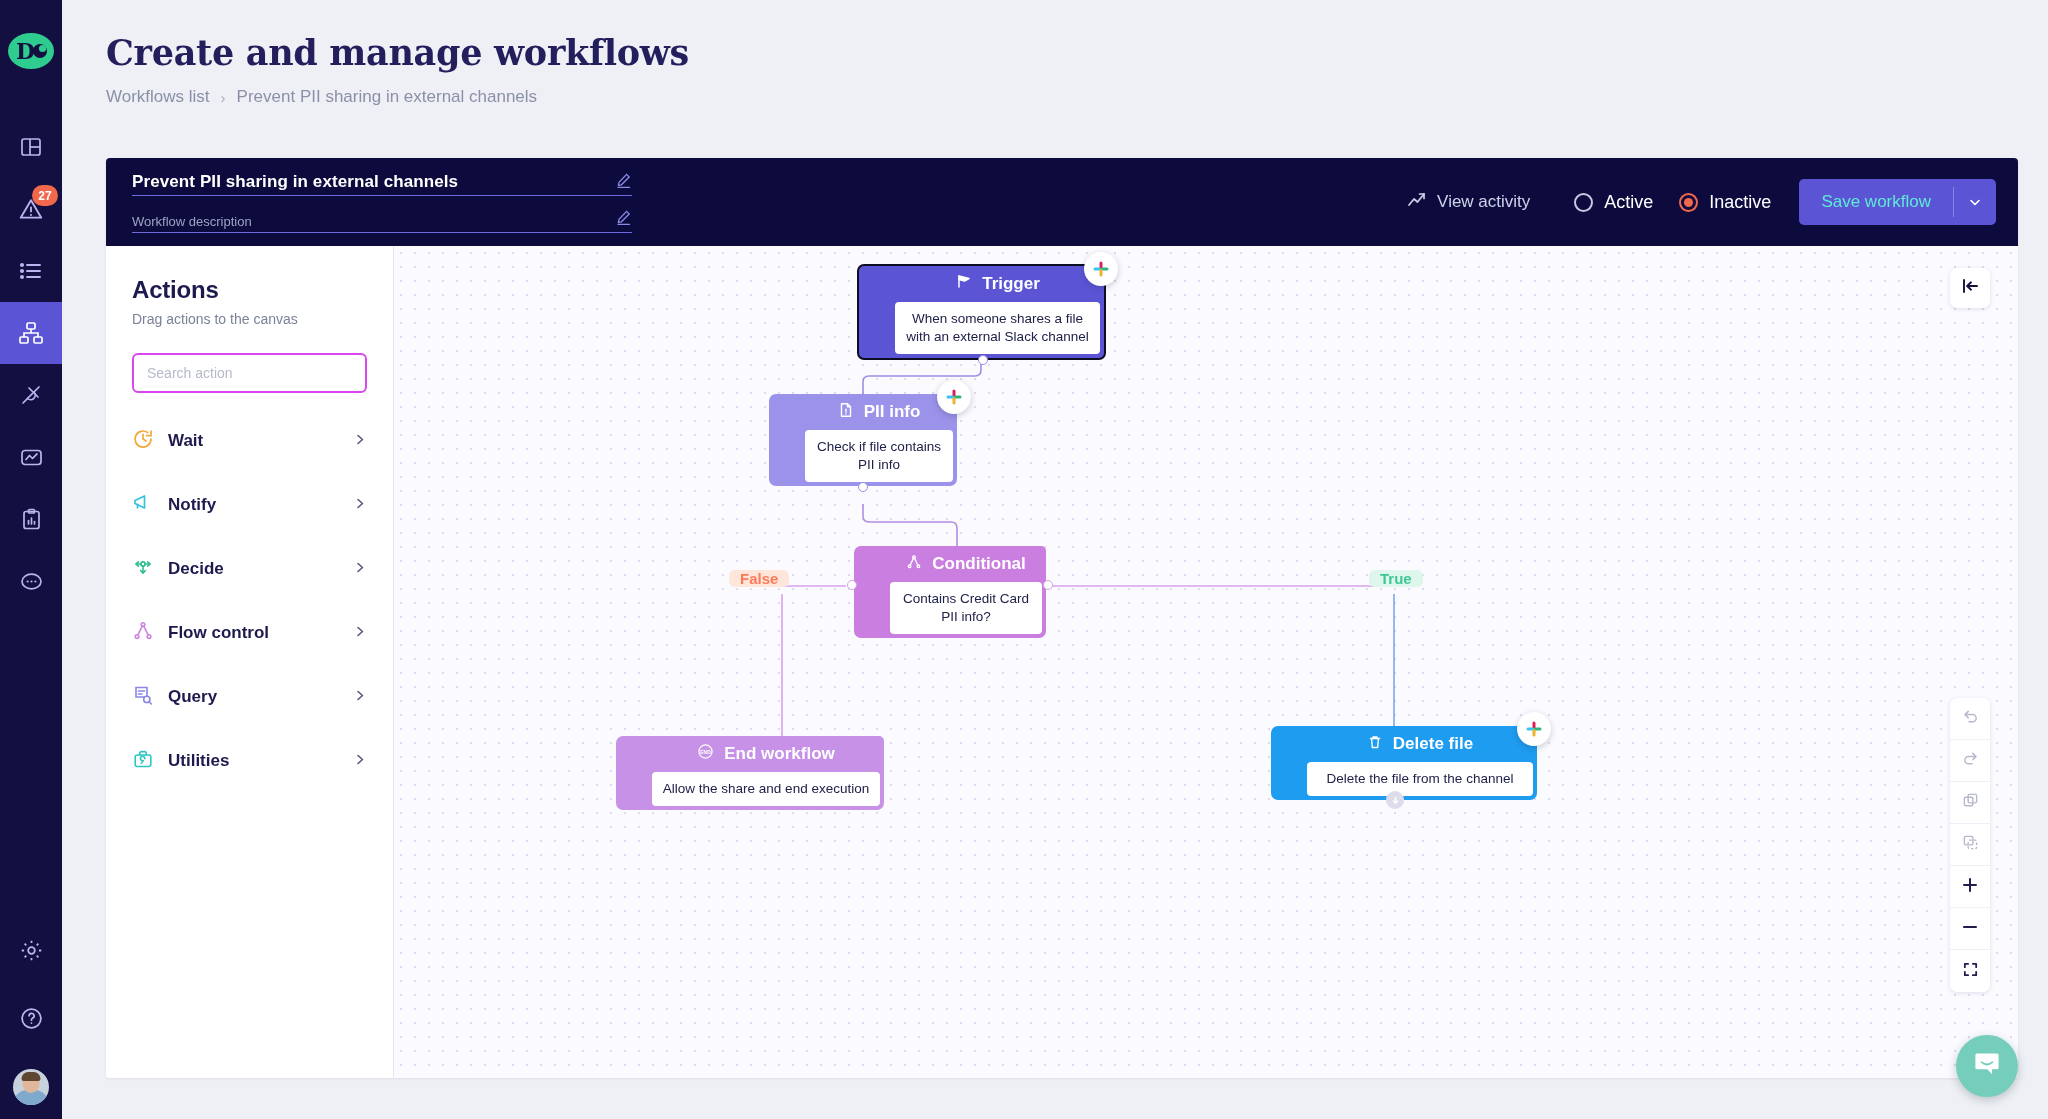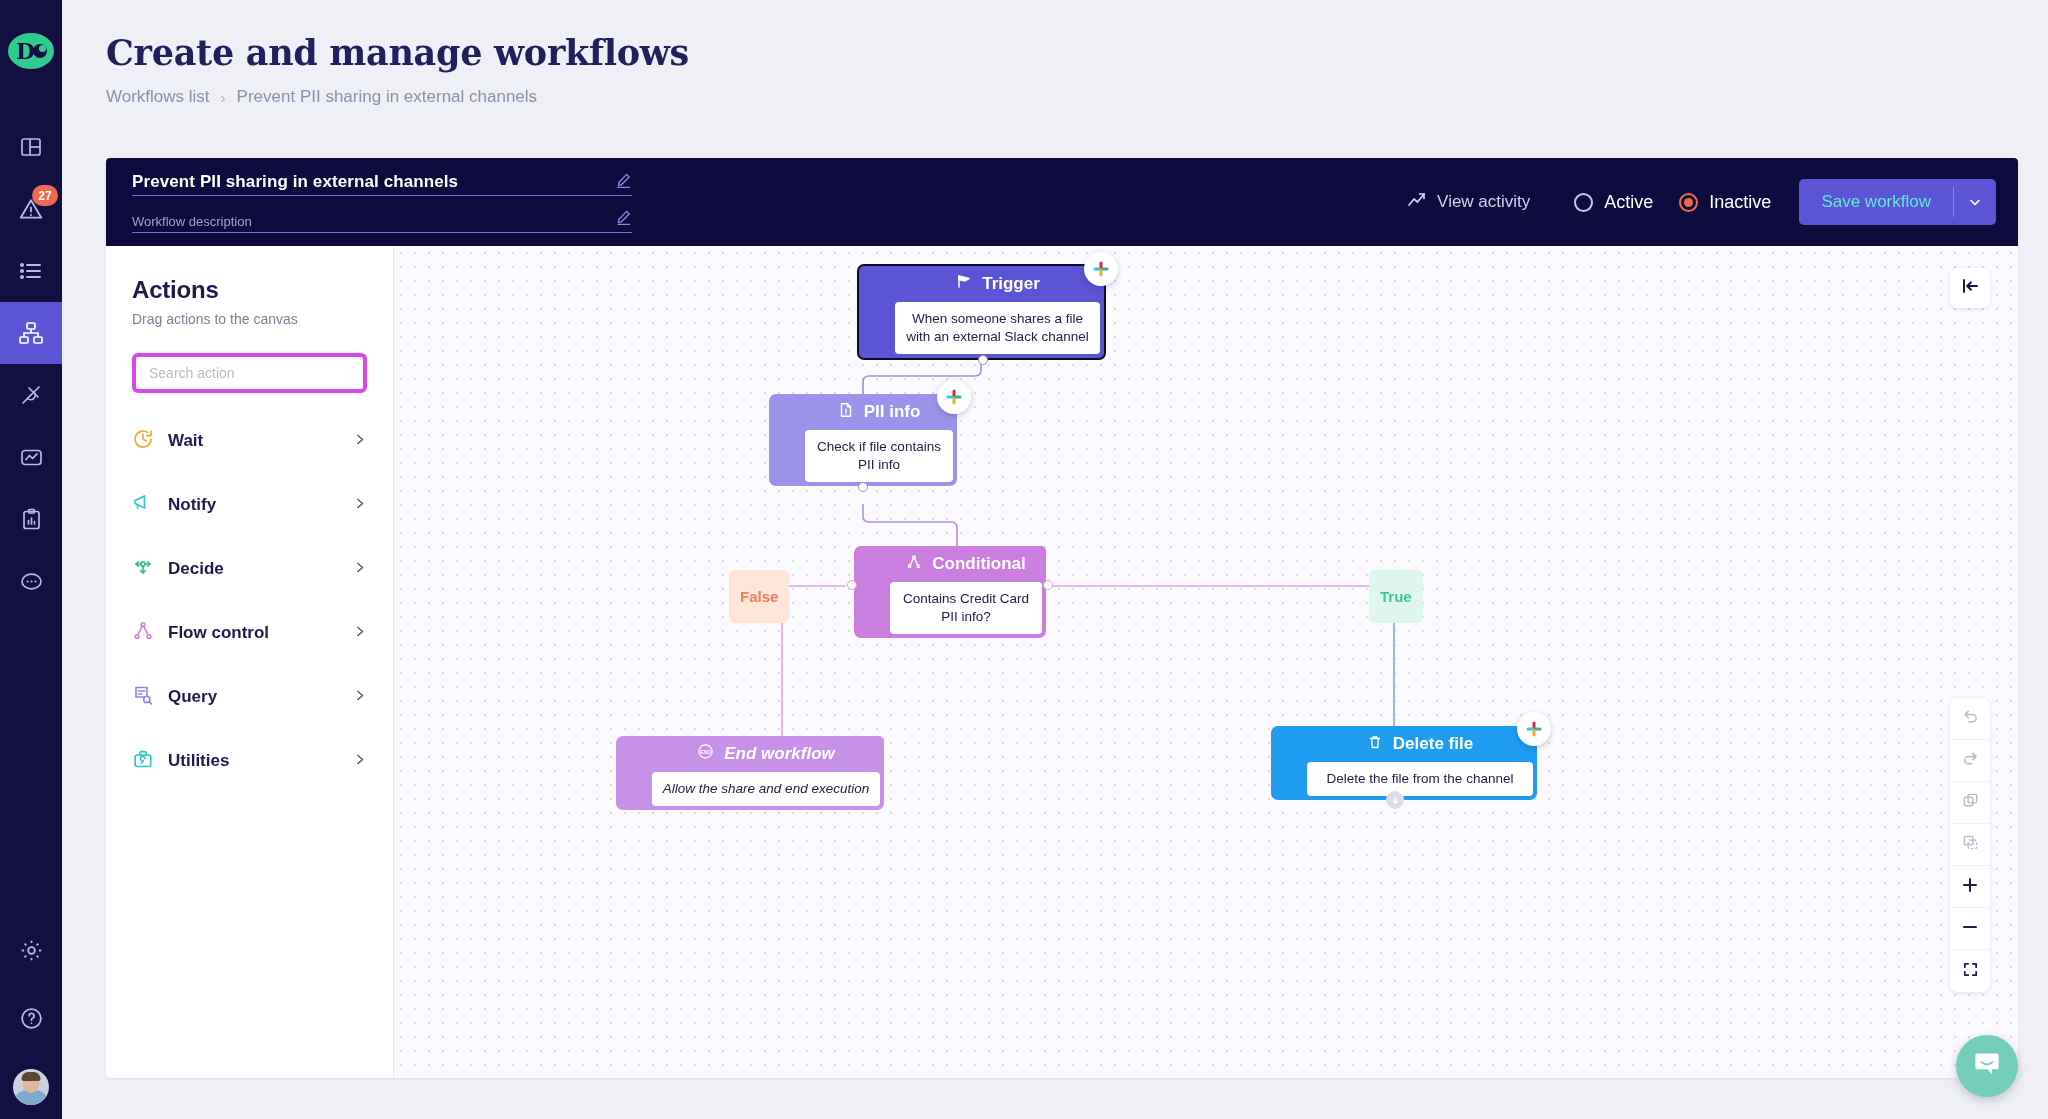--- a/index.html
+++ b/index.html
@@ -121,21 +121,21 @@
   .wf-body { display: flex; height: 832px; }
   .actions {
     width: 288px; flex: 0 0 288px;
     background: #fff;
     border-right: 1px solid #e4e6ef;
     padding: 30px 26px 0 26px;
   }
   .actions h2 { font-size: 24px; color: #1d1a4e; font-weight: bold; letter-spacing: -0.2px; }
   .actions .sub { margin-top: 7px; font-size: 14px; color: #7b8198; }
   .search-box {
-    margin-top: 26px; height: 40px; border: 4px solid #d946ef; border-radius: 6px;
+    margin-top: 26px; height: 40px; border: 2px solid #d946ef; border-radius: 6px;
     display: flex; align-items: center; padding: 0 13px; cursor: text;
   }
   .search-box input {
     border: 0; outline: 0; font-size: 14px; color: #44496a;
     font-family: "Liberation Sans", sans-serif; width: 100%; background: transparent;
   }
   .search-box input::placeholder { color: #b6bac9; }
   .act-list { margin-top: 16px; }
   .act-row {
     height: 64px; display: flex; align-items: center; gap: 14px; cursor: pointer;
@@ -192,21 +192,21 @@
     width: 34px; height: 34px; border-radius: 50%; background: #fff;
     box-shadow: 0 2px 6px rgba(30,30,70,.22);
     display: flex; align-items: center; justify-content: center;
   }
   .port {
     position: absolute; width: 10px; height: 10px; border-radius: 50%;
     background: #fff; border: 1.6px solid #9b8fe8;
   }
 
   .edge-label {
-    position: absolute; padding: 18px 11px; border-radius: 6px;
+    position: absolute; padding: 0 11px; border-radius: 6px;
     font-size: 15px; font-weight: 600;
   }
   .edge-false { background: #ffe6db; color: #fb7a58; }
   .edge-true  { background: #dff6ec; color: #3dc795; }
 
   svg.wires { position: absolute; left: 0; top: 0; overflow: visible; }
 </style>
 </head>
 <body>
 
@@ -596,21 +596,21 @@
               <span>Conditional</span>
             </div>
             <div class="bdy">Contains Credit Card PII info?</div>
             <div class="port" style="left:-7px; top:34px; border-color:#d8a2ea;"></div>
             <div class="port" style="right:-7px; top:34px; border-color:#d8a2ea;"></div>
           </div>
 
           <div class="edge-label edge-false" style="left:335px; top:324px;">False</div>
           <div class="edge-label edge-true" style="left:975px; top:324px;">True</div>
 
-          <div class="node" style="left:222px; top:490px; width:268px; background:#c691e6;font-style:italic;">
+          <div class="node" style="left:222px; top:490px; width:268px; background:#c691e6;">
             <div class="hdr" style="background:#c691e6;">
               <span>
                 <svg width="17" height="17" viewBox="0 0 17 17" fill="none" stroke="#fff" stroke-width="1.2">
                   <circle cx="8.5" cy="8.5" r="6.6"></circle>
                   <text x="8.5" y="10.6" text-anchor="middle" font-size="5" fill="#fff" stroke="none" font-family="Liberation Sans, sans-serif">END</text>
                 </svg>
               </span>
               <span>End workflow</span>
             </div>
             <div class="bdy">Allow the share and end execution</div>

